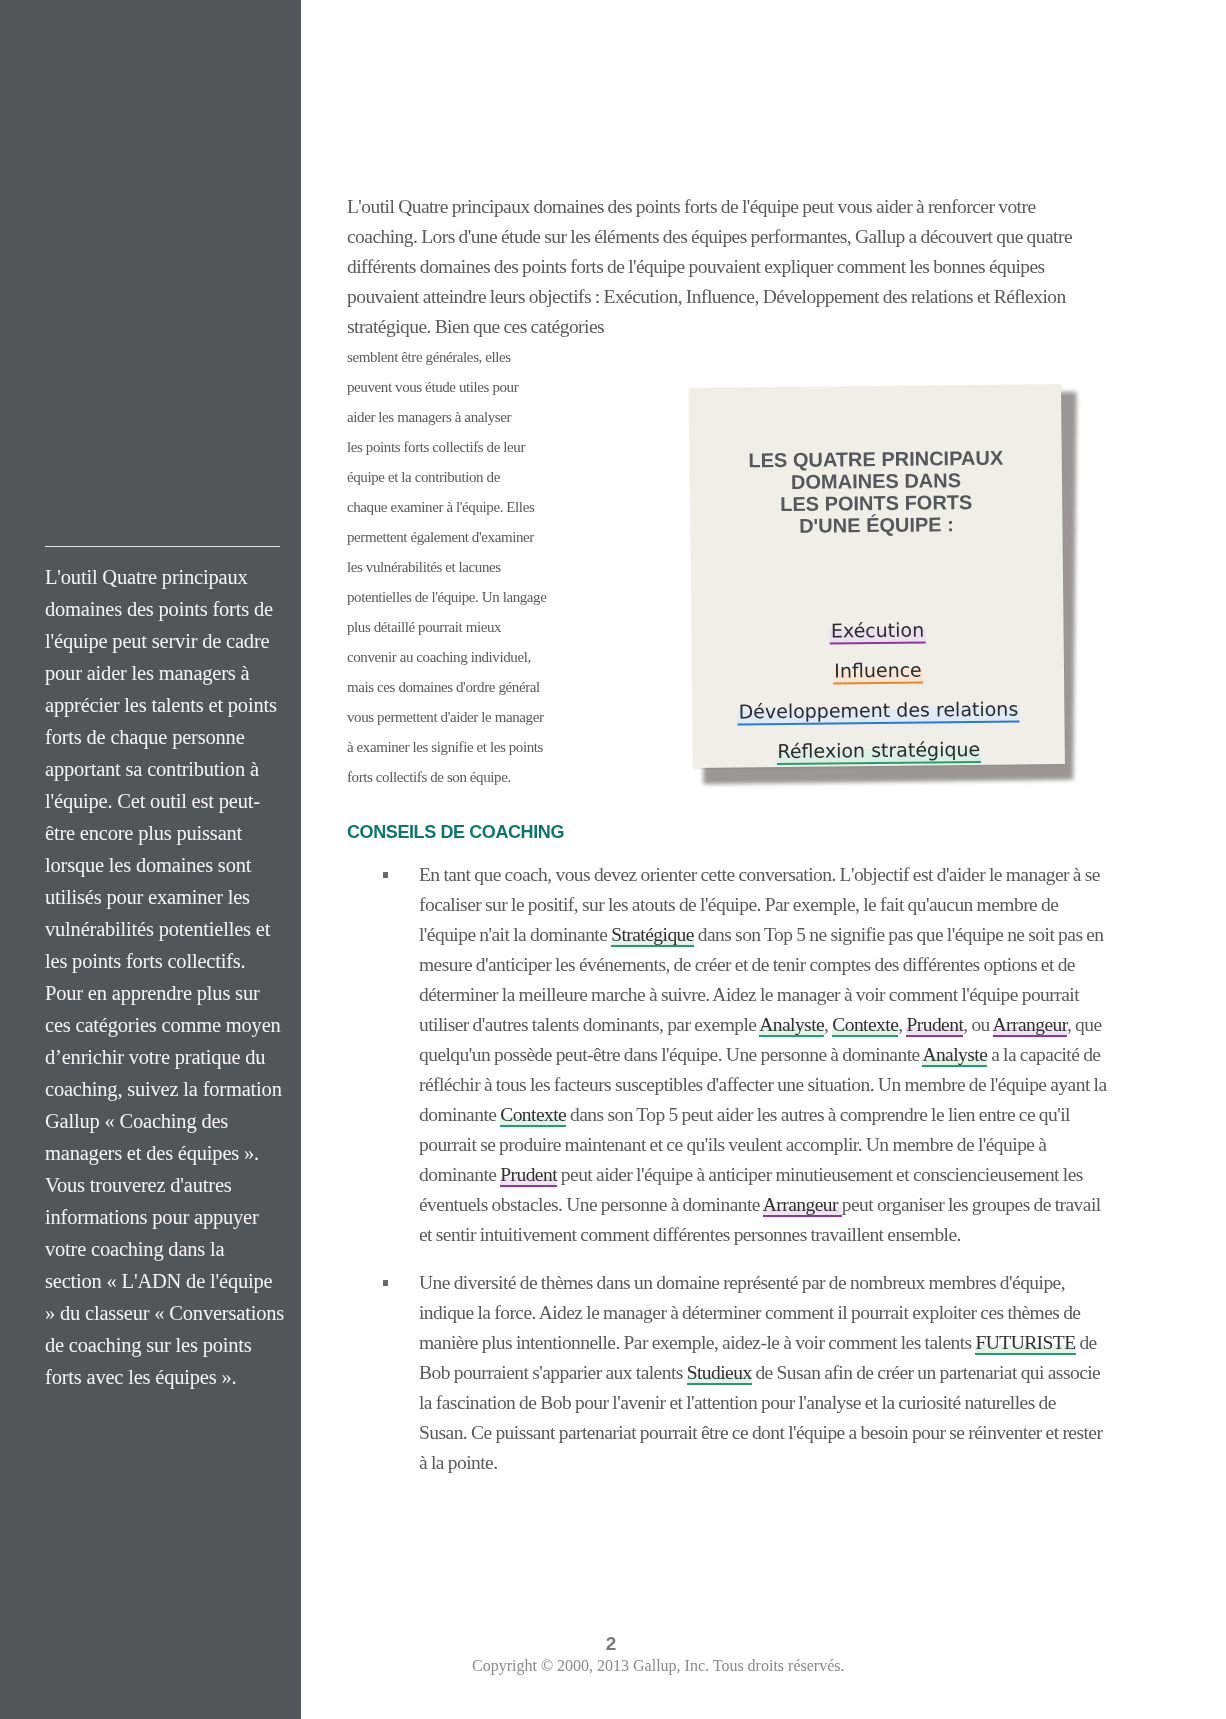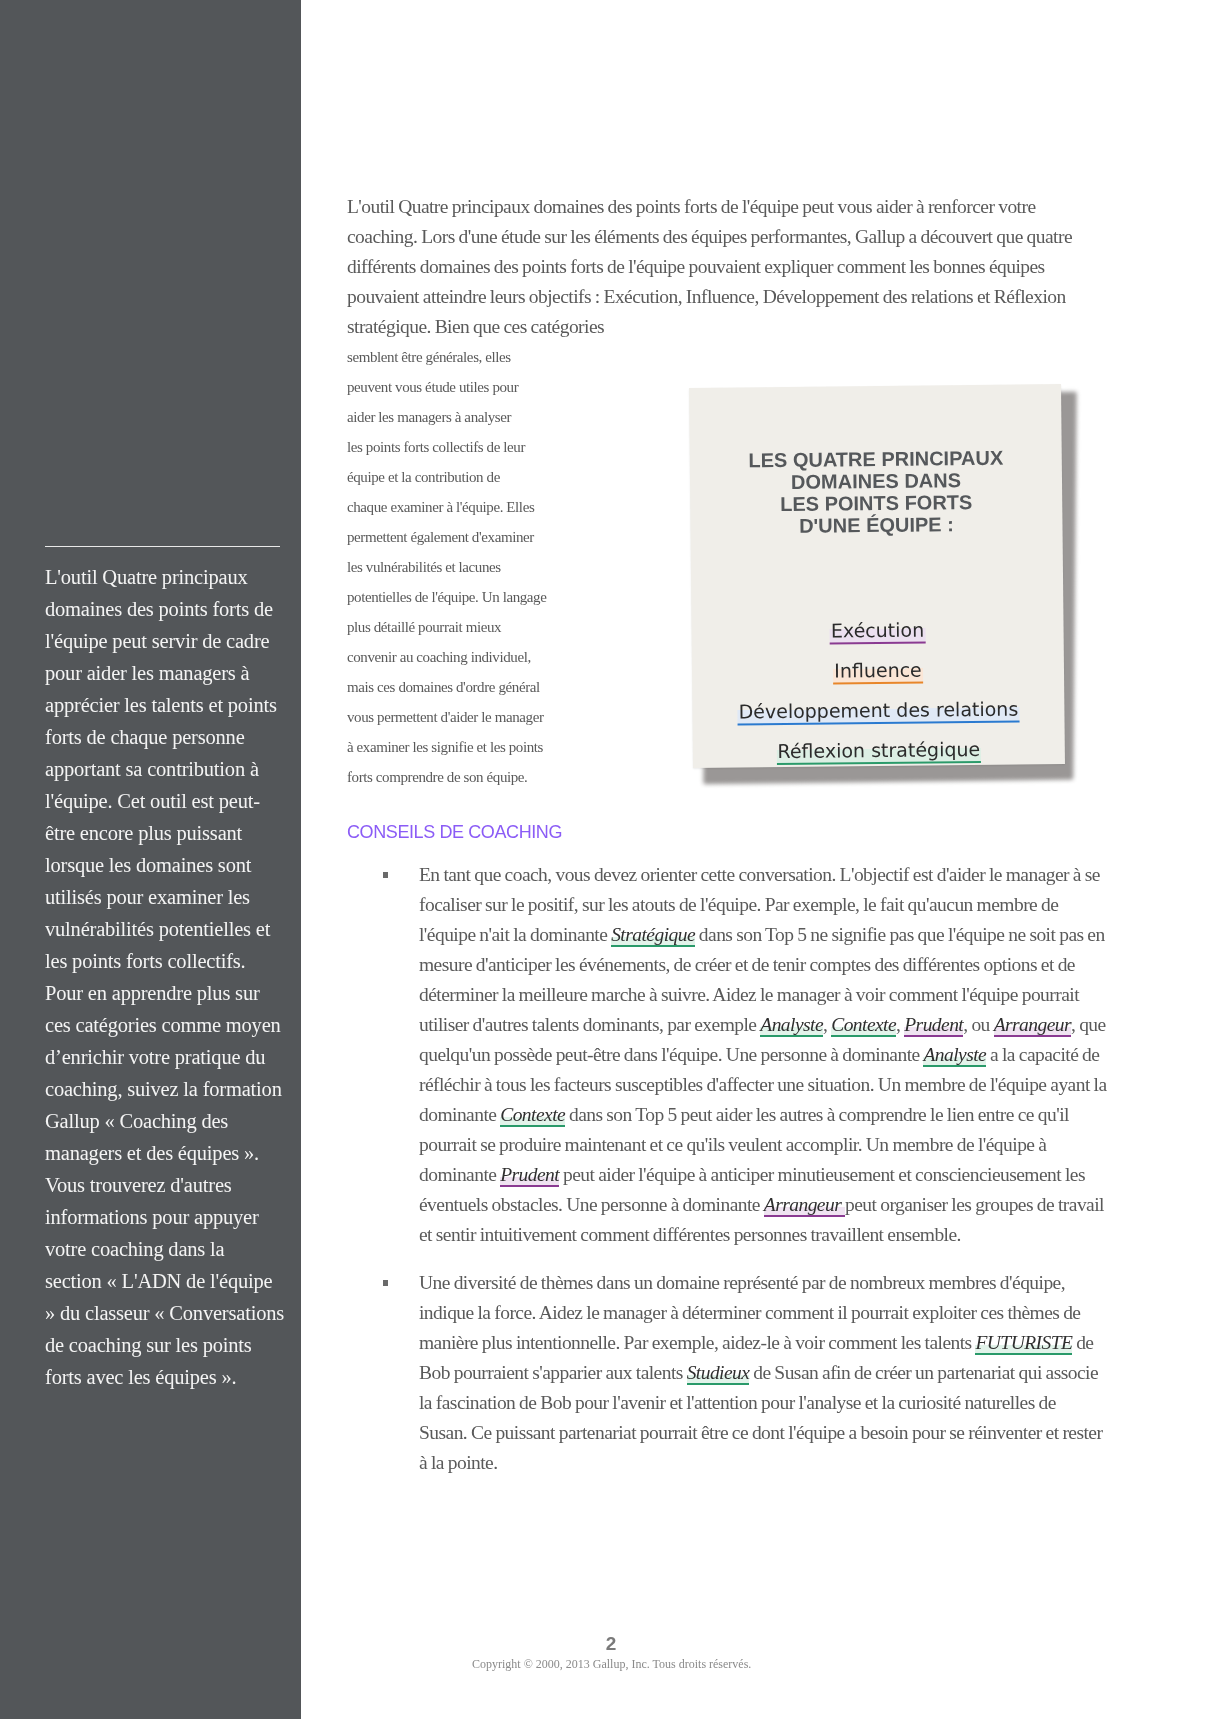--- a/index.html
+++ b/index.html
@@ -57,48 +57,48 @@
   .domain {
     display: inline-block; margin: 0 0 14px 0;
     font-family: "DejaVu Sans", "Liberation Sans", sans-serif;
     font-size: 19px; line-height: 24px; color: #2b2b2b;
     padding: 0 1px; border-bottom: 2px solid;
   }
   .domain-row { display: block; }
   .section-head {
     position: absolute; top: 822px; left: 0;
     font-family: "Liberation Sans", "DejaVu Sans", sans-serif;
-    font-weight: normal; font-size: 18px; color: #8b5cf6; letter-spacing: -0.4px;
+    font-weight: bold; font-size: 18px; color: #0f766e; letter-spacing: -0.4px;
   }
   .tips { position: absolute; top: 860px; left: 0; width: 760px; }
   .tip { position: relative; padding-left: 72px; margin-bottom: 18px; }
   .tip-bullet {
     position: absolute; left: 36px; top: 12px; width: 5px; height: 6px;
     background: #6a6a6a;
   }
   .tip-text {
     font-size: 19.5px; line-height: 30px; letter-spacing: -0.55px; word-spacing: -0.5px;
     color: #5a5a5a;
   }
   .theme {
     color: #2f2f2f; text-decoration: none; padding: 0;
-    border-bottom: 2px solid; cursor: pointer; font-style: italic;
+    border-bottom: 2px solid; cursor: pointer;
   }
   .t-green { border-color: #2a9a6a; background: linear-gradient(transparent 60%, #e2f3ea 60%); }
   .t-purple { border-color: #8a3a92; background: linear-gradient(transparent 60%, #efe3f1 60%); }
   .page-number {
     position: absolute; left: 0; top: 1633px; width: 1226px; text-align: center;
     padding-left: 0;
     font-family: "Liberation Sans", "DejaVu Sans", sans-serif; font-weight: bold;
     font-size: 19px; color: #7a7a7a;
   }
   .page-number span { position: relative; left: -2px; }
   .copyright {
     position: absolute; left: 472px; top: 1657px;
-    font-size: 12px; color: #8a8a8a;
+    font-size: 16px; color: #8a8a8a;
   }
 </style>
 </head>
 <body>
 
 <div class="sidebar">
   <div class="sidebar-rule"></div>
   <div class="sidebar-text">L'outil Quatre principaux domaines des points forts de l'équipe peut servir de cadre pour aider les managers à apprécier les talents et points forts de chaque personne apportant sa contribution à l'équipe. Cet outil est peut-être encore plus puissant lorsque les domaines sont utilisés pour examiner les vulnérabilités potentielles et les points forts collectifs. Pour en apprendre plus sur ces catégories comme moyen d’enrichir votre pratique du coaching, suivez la formation Gallup « Coaching des managers et des équipes ». Vous trouverez d'autres informations pour appuyer votre coaching dans la section « L'ADN de l'équipe » du classeur « Conversations de coaching sur les points forts avec les équipes ».</div>
 </div>
 
@@ -112,21 +112,21 @@
       <div>équipe et la contribution de</div>
       <div>chaque examiner à l'équipe. Elles</div>
       <div>permettent également d'examiner</div>
       <div>les vulnérabilités et lacunes</div>
       <div>potentielles de l'équipe. Un langage</div>
       <div>plus détaillé pourrait mieux</div>
       <div>convenir au coaching individuel,</div>
       <div>mais ces domaines d'ordre général</div>
       <div>vous permettent d'aider le manager</div>
       <div>à examiner les signifie et les points</div>
-      <div>forts comprendre de son équipe.</div>
+      <div>forts collectifs de son équipe.</div>
     </div>
 
   <div class="card-wrap">
     <div class="card-shadow"></div>
     <div class="card">
       <div class="card-title" id="card-title">
           <div>LES QUATRE PRINCIPAUX</div>
           <div>DOMAINES DANS</div>
           <div>LES POINTS FORTS</div>
           <div>D'UNE ÉQUIPE :</div>

